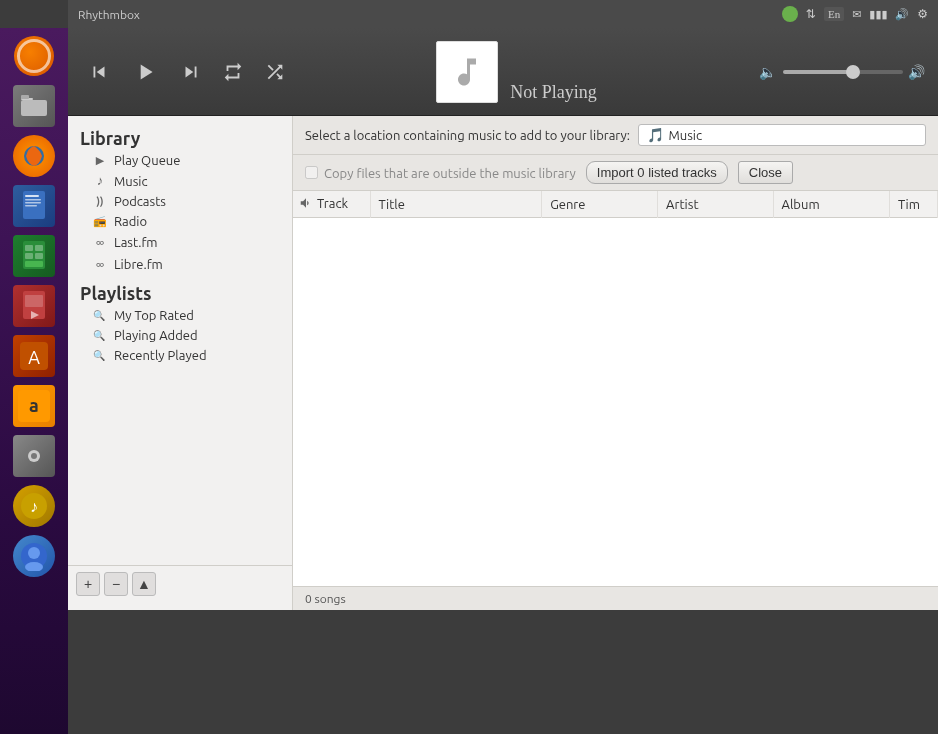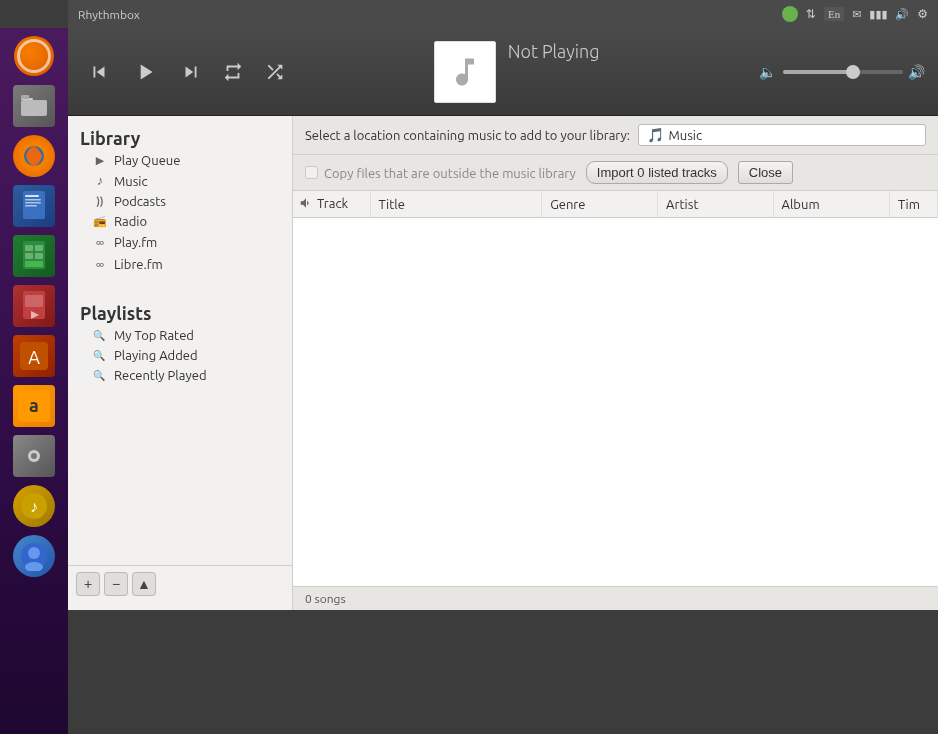--- a/index.html
+++ b/index.html
@@ -28,24 +28,25 @@
     .tb-btn svg { width: 22px; height: 22px; fill: #ccc; }
     .tb-play-btn {
       background: none; border: none; color: #fff; cursor: pointer;
       padding: 6px 10px; border-radius: 4px;
       display: flex; align-items: center; justify-content: center;
     }
     .tb-play-btn svg { width: 26px; height: 26px; fill: #ccc; }
 
     .now-playing {
       display: flex;
-      align-items: flex-start;
+      align-items: flex-end;
       gap: 12px;
       flex: 1;
       justify-content: center;
+      font-family: Liberation Serif, serif;
     }
     .album-art {
       width: 62px; height: 62px;
       background: white;
       border: 1px solid #ddd;
       display: flex; align-items: center; justify-content: center;
       border-radius: 2px;
     }
     .album-art svg { width: 36px; height: 36px; fill: #aaa; }
     .not-playing-text { color: #ccc; font-size: 18px; font-weight: 300; }
@@ -422,28 +423,28 @@
       <div class="sidebar-item">
         <span class="icon" style="font-size:10px;font-weight:bold;">))</span>
         <span>Podcasts</span>
       </div>
       <div class="sidebar-item">
         <span class="icon" style="font-size:11px;">📻</span>
         <span>Radio</span>
       </div>
       <div class="sidebar-item">
         <span class="icon" style="font-size:14px;">∞</span>
-        <span>Play.fm</span>
+        <span>Last.fm</span>
       </div>
       <div class="sidebar-item">
         <span class="icon" style="font-size:14px;">∞</span>
         <span>Libre.fm</span>
       </div>
 
-      <span class="sidebar-section-label" style="margin-top:24px;">Playlists</span>
+      <span class="sidebar-section-label" style="margin-top:4px;">Playlists</span>
 
       <div class="sidebar-item">
         <span class="icon" style="font-size:10px;">🔍</span>
         <span>My Top Rated</span>
       </div>
       <div class="sidebar-item">
         <span class="icon" style="font-size:10px;">🔍</span>
         <span>Playing Added</span>
       </div>
       <div class="sidebar-item">

